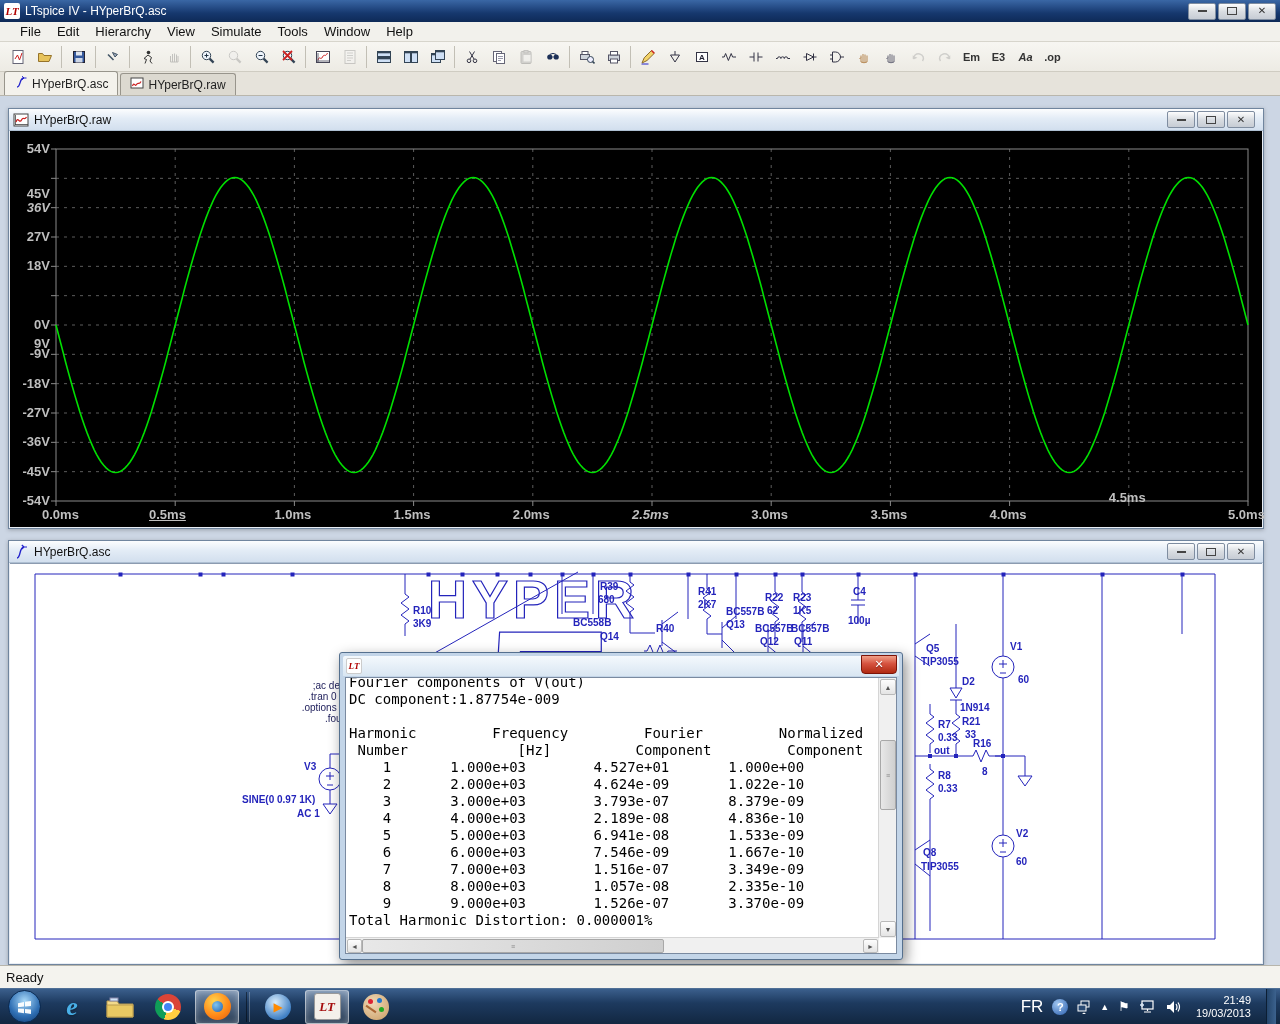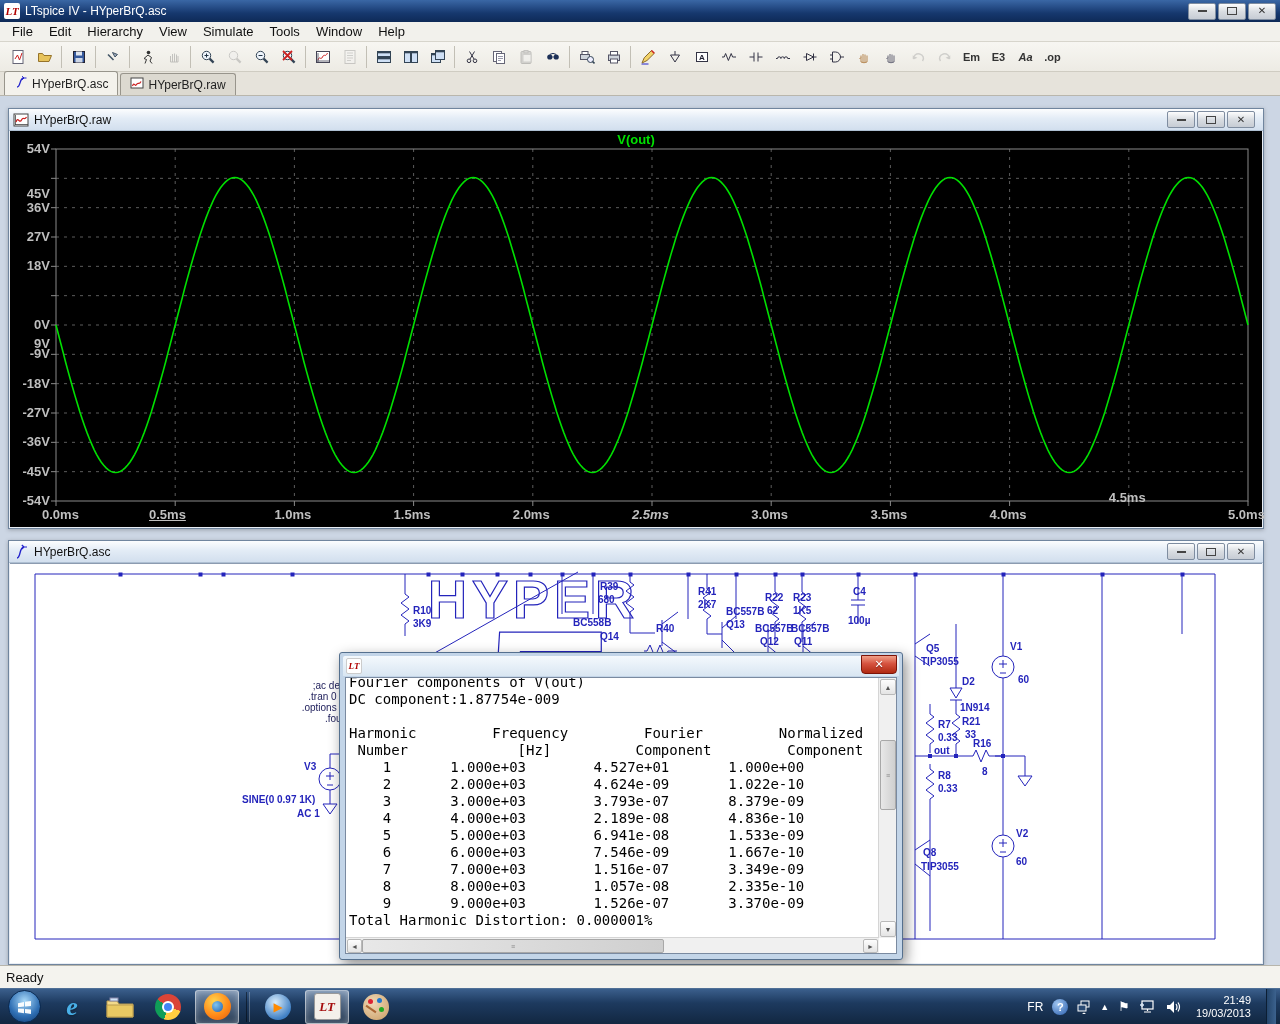--- a/index.html
+++ b/index.html
@@ -13,21 +13,21 @@
     display:flex;align-items:center;padding-left:4px;box-sizing:border-box;font-size:12px;}
   #titlebar .app-ico{width:16px;height:16px;background:#fff;border-radius:2px;margin-right:5px;
     color:#b00000;font:italic bold 11px "Liberation Serif",serif;display:flex;align-items:center;justify-content:center;}
   .winbtns{margin-left:auto;display:flex;gap:2px;padding-right:4px;}
   .winbtn{width:26px;height:15px;border:1px solid #7f8da0;border-radius:2px;
     background:linear-gradient(#fdfdfd,#d9dde2 50%,#c6ccd4);display:flex;align-items:center;justify-content:center;
     font-size:10px;color:#333;line-height:1;}
   .winbtn .bar{width:9px;height:2px;background:#444;}
   .winbtn .box{width:8px;height:6px;border:1px solid #444;}
   #menubar{left:0;top:22px;width:1280px;height:20px;background:#f2f1ec;border-bottom:1px solid #d7d5cc;
-    display:flex;align-items:center;padding-left:4px;box-sizing:border-box;}
+    display:flex;align-items:center;padding-left:12px;box-sizing:border-box;}
   .menu-item{padding:2px 8px;color:#111;}
   #toolbar{left:0;top:42px;width:1280px;height:30px;background:linear-gradient(#f7f6f2,#edebe4);
     border-bottom:1px solid #cfccc2;display:flex;align-items:center;padding-left:4px;box-sizing:border-box;}
   .tbtn{width:25px;height:24px;display:flex;align-items:center;justify-content:center;border:1px solid transparent;border-radius:2px;}
   .tbtn svg{display:block;}
   .tbtn.disabled{opacity:.38;filter:grayscale(1);}
   .tsep{width:1px;height:22px;background:#c2bfb5;margin:0 3px;}
   .ttext{font-size:11px;color:#333;font-weight:bold;}
   #tabbar{left:0;top:72px;width:1280px;height:24px;background:#e6e3db;border-bottom:1px solid #b9b6ac;
     display:flex;align-items:flex-end;padding-left:4px;box-sizing:border-box;}
@@ -374,21 +374,20 @@
           <span class="winbtn">
             <span class="bar"></span>
           </span>
           <span class="winbtn">
             <span class="box"></span>
           </span>
           <span class="winbtn">✕</span>
         </span>
     </div>
     <div id="wf-plot">
-        <div id="wf-title" style="color: rgb(0, 224, 0);">V(out)</div>
         <div><svg width="1252" height="396">
             <line x1="46" y1="47.33333333333333" x2="1238" y2="47.33333333333333" stroke="#5c5c5c" stroke-dasharray="3,5"></line>
             <line x1="46" y1="76.66666666666666" x2="1238" y2="76.66666666666666" stroke="#5c5c5c" stroke-dasharray="3,5"></line>
             <line x1="46" y1="106" x2="1238" y2="106" stroke="#5c5c5c" stroke-dasharray="3,5"></line>
             <line x1="46" y1="135.33333333333331" x2="1238" y2="135.33333333333331" stroke="#5c5c5c" stroke-dasharray="3,5"></line>
             <line x1="46" y1="164.66666666666666" x2="1238" y2="164.66666666666666" stroke="#5c5c5c" stroke-dasharray="3,5"></line>
             <line x1="46" y1="194" x2="1238" y2="194" stroke="#5c5c5c" stroke-dasharray="3,5"></line>
             <line x1="46" y1="223.33333333333334" x2="1238" y2="223.33333333333334" stroke="#5c5c5c" stroke-dasharray="3,5"></line>
             <line x1="46" y1="252.66666666666666" x2="1238" y2="252.66666666666666" stroke="#5c5c5c" stroke-dasharray="3,5"></line>
             <line x1="46" y1="282" x2="1238" y2="282" stroke="#5c5c5c" stroke-dasharray="3,5"></line>
@@ -425,21 +424,21 @@
             <line x1="642" y1="370" x2="642" y2="375" stroke="#8a8a8a"></line>
             <line x1="761.2" y1="370" x2="761.2" y2="375" stroke="#8a8a8a"></line>
             <line x1="880.4" y1="370" x2="880.4" y2="375" stroke="#8a8a8a"></line>
             <line x1="999.6" y1="370" x2="999.6" y2="375" stroke="#8a8a8a"></line>
             <line x1="1118.8" y1="370" x2="1118.8" y2="375" stroke="#8a8a8a"></line>
             <line x1="1238" y1="370" x2="1238" y2="375" stroke="#8a8a8a"></line>
             <polyline points="46.0,194.0 48.4,203.3 50.8,212.5 53.2,221.6 55.5,230.7 57.9,239.6 60.3,248.3 62.7,256.8 65.1,265.1 67.5,273.1 69.8,280.7 72.2,288.0 74.6,295.0 77.0,301.6 79.4,307.7 81.8,313.4 84.1,318.6 86.5,323.3 88.9,327.5 91.3,331.2 93.7,334.3 96.1,336.9 98.4,338.9 100.8,340.4 103.2,341.3 105.6,341.5 108.0,341.3 110.4,340.4 112.8,338.9 115.1,336.9 117.5,334.3 119.9,331.2 122.3,327.5 124.7,323.3 127.1,318.6 129.4,313.4 131.8,307.7 134.2,301.6 136.6,295.0 139.0,288.0 141.4,280.7 143.7,273.1 146.1,265.1 148.5,256.8 150.9,248.3 153.3,239.6 155.7,230.7 158.0,221.6 160.4,212.5 162.8,203.3 165.2,194.0 167.6,184.7 170.0,175.5 172.4,166.4 174.7,157.3 177.1,148.4 179.5,139.7 181.9,131.2 184.3,122.9 186.7,114.9 189.0,107.3 191.4,100.0 193.8,93.0 196.2,86.4 198.6,80.3 201.0,74.6 203.3,69.4 205.7,64.7 208.1,60.5 210.5,56.8 212.9,53.7 215.3,51.1 217.6,49.1 220.0,47.6 222.4,46.7 224.8,46.5 227.2,46.7 229.6,47.6 232.0,49.1 234.3,51.1 236.7,53.7 239.1,56.8 241.5,60.5 243.9,64.7 246.3,69.4 248.6,74.6 251.0,80.3 253.4,86.4 255.8,93.0 258.2,100.0 260.6,107.3 262.9,114.9 265.3,122.9 267.7,131.2 270.1,139.7 272.5,148.4 274.9,157.3 277.2,166.4 279.6,175.5 282.0,184.7 284.4,194.0 286.8,203.3 289.2,212.5 291.6,221.6 293.9,230.7 296.3,239.6 298.7,248.3 301.1,256.8 303.5,265.1 305.9,273.1 308.2,280.7 310.6,288.0 313.0,295.0 315.4,301.6 317.8,307.7 320.2,313.4 322.5,318.6 324.9,323.3 327.3,327.5 329.7,331.2 332.1,334.3 334.5,336.9 336.8,338.9 339.2,340.4 341.6,341.3 344.0,341.5 346.4,341.3 348.8,340.4 351.2,338.9 353.5,336.9 355.9,334.3 358.3,331.2 360.7,327.5 363.1,323.3 365.5,318.6 367.8,313.4 370.2,307.7 372.6,301.6 375.0,295.0 377.4,288.0 379.8,280.7 382.1,273.1 384.5,265.1 386.9,256.8 389.3,248.3 391.7,239.6 394.1,230.7 396.4,221.6 398.8,212.5 401.2,203.3 403.6,194.0 406.0,184.7 408.4,175.5 410.8,166.4 413.1,157.3 415.5,148.4 417.9,139.7 420.3,131.2 422.7,122.9 425.1,114.9 427.4,107.3 429.8,100.0 432.2,93.0 434.6,86.4 437.0,80.3 439.4,74.6 441.7,69.4 444.1,64.7 446.5,60.5 448.9,56.8 451.3,53.7 453.7,51.1 456.0,49.1 458.4,47.6 460.8,46.7 463.2,46.5 465.6,46.7 468.0,47.6 470.4,49.1 472.7,51.1 475.1,53.7 477.5,56.8 479.9,60.5 482.3,64.7 484.7,69.4 487.0,74.6 489.4,80.3 491.8,86.4 494.2,93.0 496.6,100.0 499.0,107.3 501.3,114.9 503.7,122.9 506.1,131.2 508.5,139.7 510.9,148.4 513.3,157.3 515.6,166.4 518.0,175.5 520.4,184.7 522.8,194.0 525.2,203.3 527.6,212.5 530.0,221.6 532.3,230.7 534.7,239.6 537.1,248.3 539.5,256.8 541.9,265.1 544.3,273.1 546.6,280.7 549.0,288.0 551.4,295.0 553.8,301.6 556.2,307.7 558.6,313.4 560.9,318.6 563.3,323.3 565.7,327.5 568.1,331.2 570.5,334.3 572.9,336.9 575.2,338.9 577.6,340.4 580.0,341.3 582.4,341.5 584.8,341.3 587.2,340.4 589.6,338.9 591.9,336.9 594.3,334.3 596.7,331.2 599.1,327.5 601.5,323.3 603.9,318.6 606.2,313.4 608.6,307.7 611.0,301.6 613.4,295.0 615.8,288.0 618.2,280.7 620.5,273.1 622.9,265.1 625.3,256.8 627.7,248.3 630.1,239.6 632.5,230.7 634.8,221.6 637.2,212.5 639.6,203.3 642.0,194.0 644.4,184.7 646.8,175.5 649.2,166.4 651.5,157.3 653.9,148.4 656.3,139.7 658.7,131.2 661.1,122.9 663.5,114.9 665.8,107.3 668.2,100.0 670.6,93.0 673.0,86.4 675.4,80.3 677.8,74.6 680.1,69.4 682.5,64.7 684.9,60.5 687.3,56.8 689.7,53.7 692.1,51.1 694.4,49.1 696.8,47.6 699.2,46.7 701.6,46.5 704.0,46.7 706.4,47.6 708.8,49.1 711.1,51.1 713.5,53.7 715.9,56.8 718.3,60.5 720.7,64.7 723.1,69.4 725.4,74.6 727.8,80.3 730.2,86.4 732.6,93.0 735.0,100.0 737.4,107.3 739.7,114.9 742.1,122.9 744.5,131.2 746.9,139.7 749.3,148.4 751.7,157.3 754.0,166.4 756.4,175.5 758.8,184.7 761.2,194.0 763.6,203.3 766.0,212.5 768.4,221.6 770.7,230.7 773.1,239.6 775.5,248.3 777.9,256.8 780.3,265.1 782.7,273.1 785.0,280.7 787.4,288.0 789.8,295.0 792.2,301.6 794.6,307.7 797.0,313.4 799.3,318.6 801.7,323.3 804.1,327.5 806.5,331.2 808.9,334.3 811.3,336.9 813.6,338.9 816.0,340.4 818.4,341.3 820.8,341.5 823.2,341.3 825.6,340.4 828.0,338.9 830.3,336.9 832.7,334.3 835.1,331.2 837.5,327.5 839.9,323.3 842.3,318.6 844.6,313.4 847.0,307.7 849.4,301.6 851.8,295.0 854.2,288.0 856.6,280.7 858.9,273.1 861.3,265.1 863.7,256.8 866.1,248.3 868.5,239.6 870.9,230.7 873.2,221.6 875.6,212.5 878.0,203.3 880.4,194.0 882.8,184.7 885.2,175.5 887.6,166.4 889.9,157.3 892.3,148.4 894.7,139.7 897.1,131.2 899.5,122.9 901.9,114.9 904.2,107.3 906.6,100.0 909.0,93.0 911.4,86.4 913.8,80.3 916.2,74.6 918.5,69.4 920.9,64.7 923.3,60.5 925.7,56.8 928.1,53.7 930.5,51.1 932.8,49.1 935.2,47.6 937.6,46.7 940.0,46.5 942.4,46.7 944.8,47.6 947.2,49.1 949.5,51.1 951.9,53.7 954.3,56.8 956.7,60.5 959.1,64.7 961.5,69.4 963.8,74.6 966.2,80.3 968.6,86.4 971.0,93.0 973.4,100.0 975.8,107.3 978.1,114.9 980.5,122.9 982.9,131.2 985.3,139.7 987.7,148.4 990.1,157.3 992.4,166.4 994.8,175.5 997.2,184.7 999.6,194.0 1002.0,203.3 1004.4,212.5 1006.8,221.6 1009.1,230.7 1011.5,239.6 1013.9,248.3 1016.3,256.8 1018.7,265.1 1021.1,273.1 1023.4,280.7 1025.8,288.0 1028.2,295.0 1030.6,301.6 1033.0,307.7 1035.4,313.4 1037.7,318.6 1040.1,323.3 1042.5,327.5 1044.9,331.2 1047.3,334.3 1049.7,336.9 1052.0,338.9 1054.4,340.4 1056.8,341.3 1059.2,341.5 1061.6,341.3 1064.0,340.4 1066.4,338.9 1068.7,336.9 1071.1,334.3 1073.5,331.2 1075.9,327.5 1078.3,323.3 1080.7,318.6 1083.0,313.4 1085.4,307.7 1087.8,301.6 1090.2,295.0 1092.6,288.0 1095.0,280.7 1097.3,273.1 1099.7,265.1 1102.1,256.8 1104.5,248.3 1106.9,239.6 1109.3,230.7 1111.6,221.6 1114.0,212.5 1116.4,203.3 1118.8,194.0 1121.2,184.7 1123.6,175.5 1126.0,166.4 1128.3,157.3 1130.7,148.4 1133.1,139.7 1135.5,131.2 1137.9,122.9 1140.3,114.9 1142.6,107.3 1145.0,100.0 1147.4,93.0 1149.8,86.4 1152.2,80.3 1154.6,74.6 1156.9,69.4 1159.3,64.7 1161.7,60.5 1164.1,56.8 1166.5,53.7 1168.9,51.1 1171.2,49.1 1173.6,47.6 1176.0,46.7 1178.4,46.5 1180.8,46.7 1183.2,47.6 1185.6,49.1 1187.9,51.1 1190.3,53.7 1192.7,56.8 1195.1,60.5 1197.5,64.7 1199.9,69.4 1202.2,74.6 1204.6,80.3 1207.0,86.4 1209.4,93.0 1211.8,100.0 1214.2,107.3 1216.5,114.9 1218.9,122.9 1221.3,131.2 1223.7,139.7 1226.1,148.4 1228.5,157.3 1230.8,166.4 1233.2,175.5 1235.6,184.7 1238.0,194.0" fill="none" stroke="#00e000" stroke-width="1.6"></polyline>
           </svg></div>
         <span class="ylab" style="right: 1212px; top: 10px;">54V</span>
         <span class="ylab" style="right: 1212px; top: 39.3333px; margin-top: 16px;">45V</span>
-        <span class="ylab" style="right: 1212px; top: 68.6667px;">36V</span>
+        <span class="ylab" style="right: 1212px; top: 68.6667px; font-style: italic;">36V</span>
         <span class="ylab" style="right: 1212px; top: 98px;">27V</span>
         <span class="ylab" style="right: 1212px; top: 127.333px;">18V</span>
         <span class="ylab" style="right: 1212px; top: 156.667px; margin-top: 48px;">9V</span>
         <span class="ylab" style="right: 1212px; top: 186px;">0V</span>
         <span class="ylab" style="right: 1212px; top: 215.333px;">-9V</span>
         <span class="ylab" style="right: 1212px; top: 244.667px;">-18V</span>
         <span class="ylab" style="right: 1212px; top: 274px; margin-left: 8px;">-27V</span>
         <span class="ylab" style="right: 1212px; top: 303.333px;">-36V</span>
         <span class="ylab" style="right: 1212px; top: 332.667px;">-45V</span>
         <span class="ylab" style="right: 1212px; top: 362px;">-54V</span>
@@ -684,21 +683,21 @@
       <div class="tk-item">
         <div style="width:26px;height:26px;border-radius:50% 50% 48% 52%;background:radial-gradient(circle at 40% 35%,#efd9b8,#c99c63);position:relative;">
           <span style="position:absolute;left:5px;top:5px;width:5px;height:5px;border-radius:50%;background:#d23;"></span>
           <span style="position:absolute;left:14px;top:4px;width:5px;height:5px;border-radius:50%;background:#27c;"></span>
           <span style="position:absolute;left:16px;top:13px;width:5px;height:5px;border-radius:50%;background:#2a2;"></span>
           <span style="position:absolute;left:2px;top:14px;width:12px;height:2px;background:#a63;transform:rotate(35deg);"></span>
         </div>
       </div>
     </div>
   <div id="tray">
-    <span style="font-size:12px;">FR</span>
+    <span style="font-size:17px;">FR</span>
     <span class="trayico" style="width:16px;height:16px;border-radius:50%;background:radial-gradient(circle at 35% 30%,#9fc5f0,#2b5fae);color:#fff;font-size:11px;font-weight:bold;display:flex;align-items:center;justify-content:center;">?</span>
     <span class="trayico">
       <svg width="14" height="14">
           <rect x="4" y="1" width="8" height="6" fill="none" stroke="#fff"></rect>
           <rect x="1" y="5" width="8" height="6" fill="#2a4a73" stroke="#fff"></rect>
           <path d="M7 12.5l2 1.5-4 0z" fill="#fff"></path>
         </svg>
     </span>
     <span class="trayico" style="font-size:9px;">▲</span>
     <span class="trayico" style="font-size:13px;">⚑</span>

